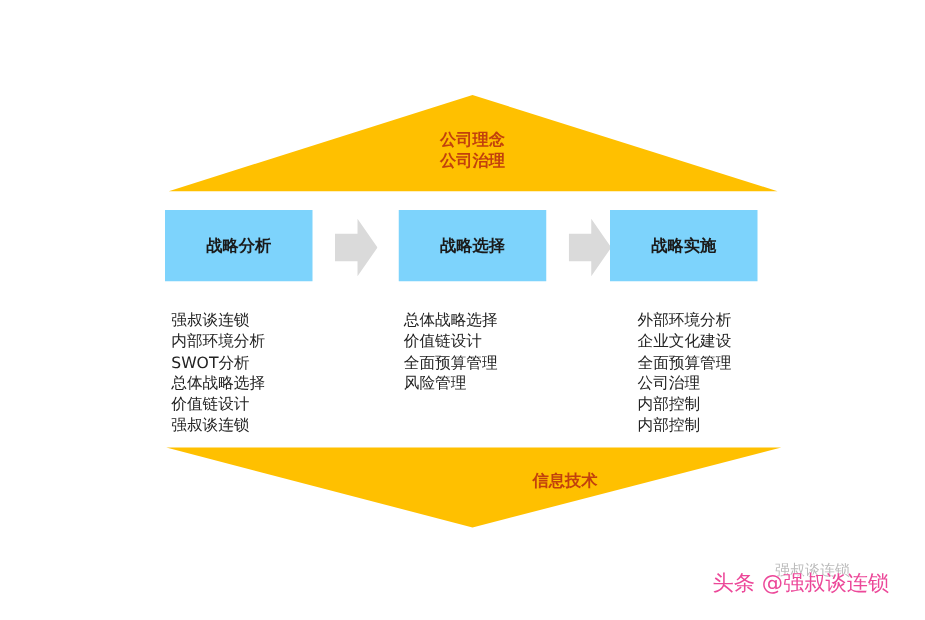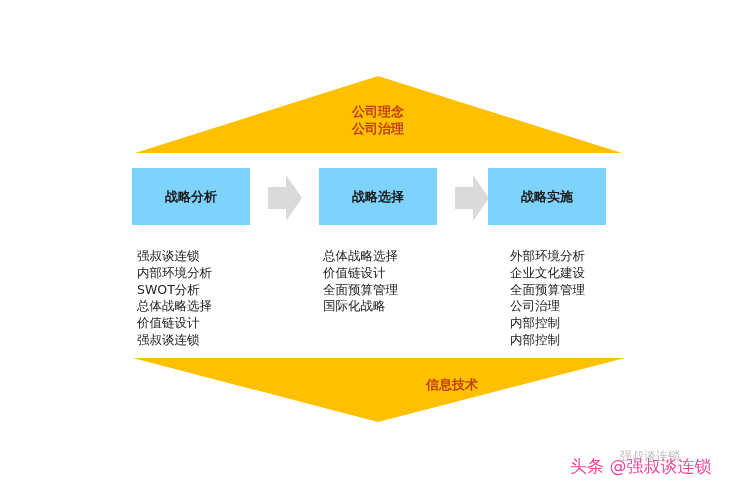--- a/index.html
+++ b/index.html
@@ -56,21 +56,21 @@
   <li>内部环境分析</li>
   <li>SWOT分析</li>
   <li>总体战略选择</li>
   <li>价值链设计</li>
   <li>强叔谈连锁</li>
 </ul>
 <ul class="list list2">
   <li>总体战略选择</li>
   <li>价值链设计</li>
   <li>全面预算管理</li>
-  <li>国际化战略</li>
+  <li>风险管理</li>
 </ul>
 <ul class="list list3">
   <li>外部环境分析</li>
   <li>企业文化建设</li>
   <li>全面预算管理</li>
   <li>公司治理</li>
   <li>内部控制</li>
   <li>内部控制</li>
 </ul>
 

